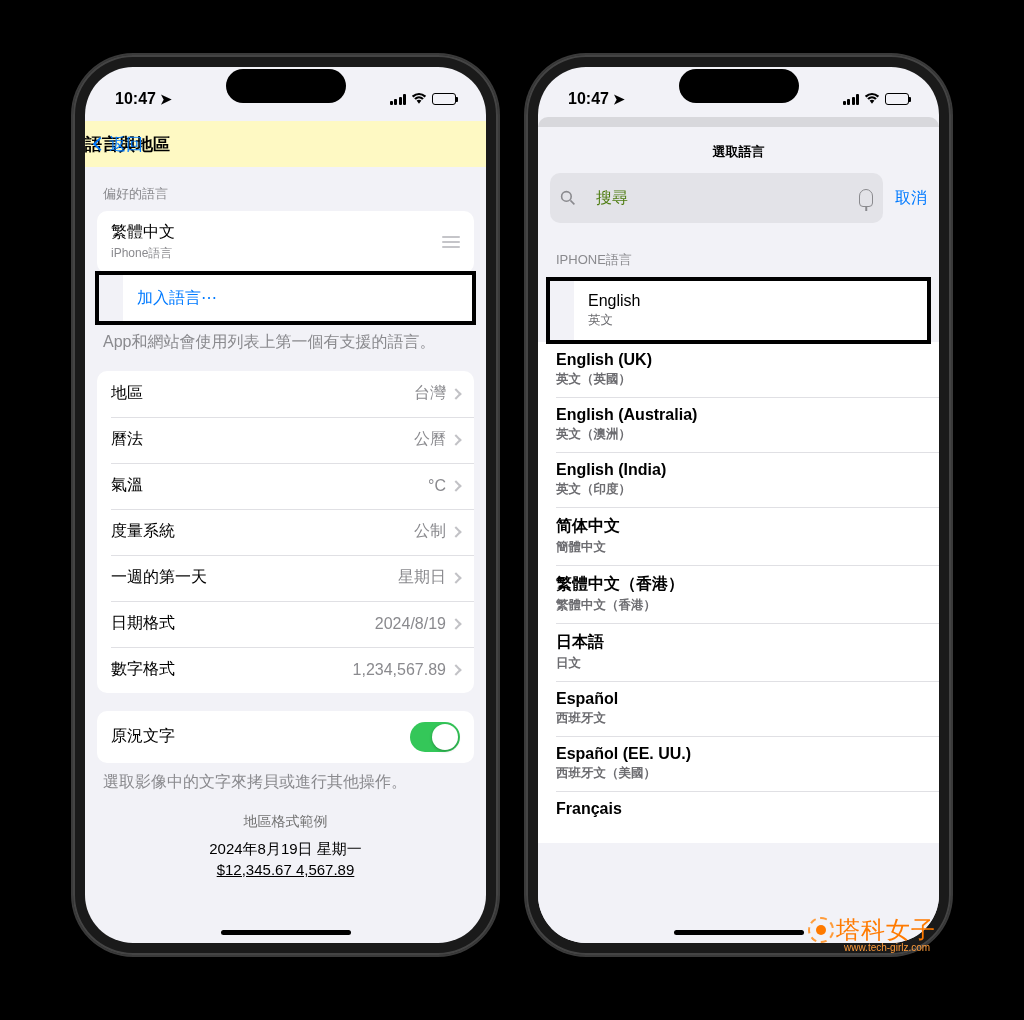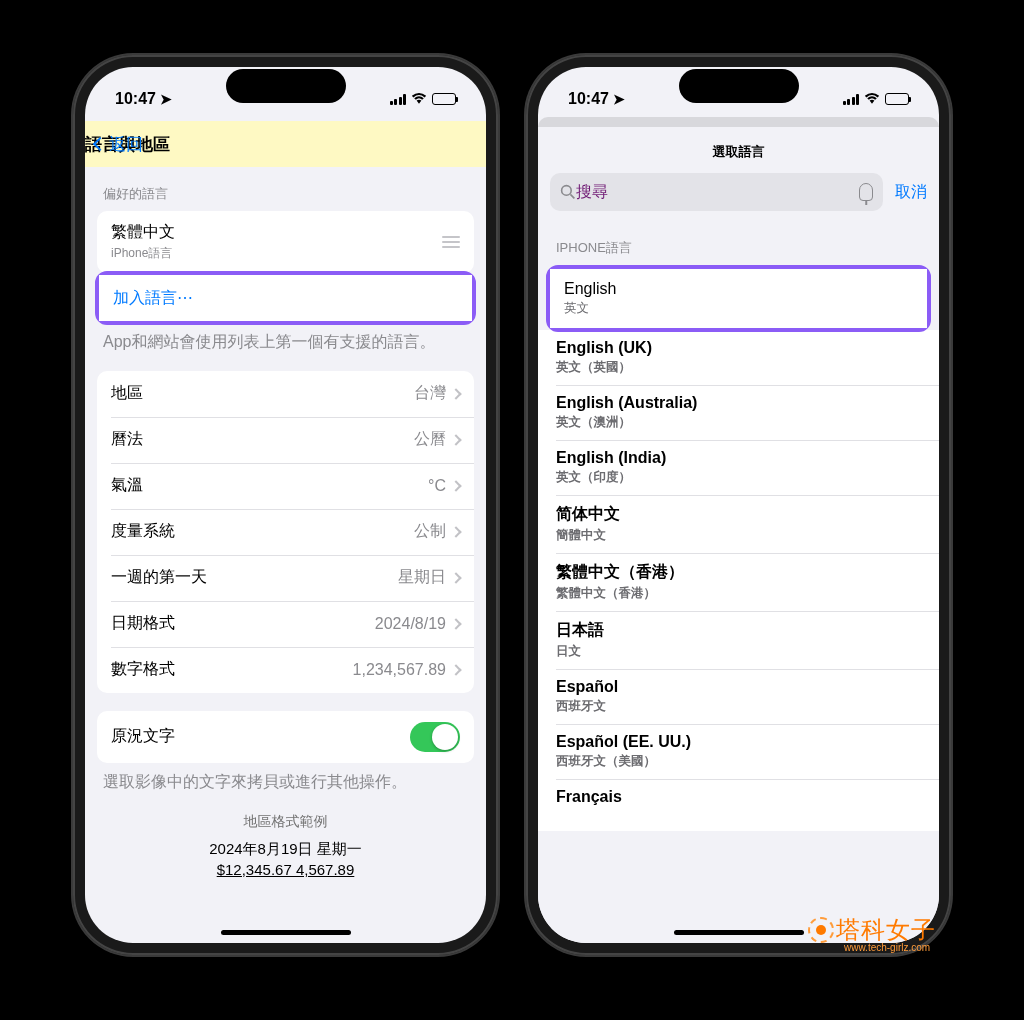--- a/index.html
+++ b/index.html
@@ -133,25 +133,26 @@
     width:8px; height:8px;
     transform: rotate(45deg);
   }
   .row .grab {
     display:flex; flex-direction:column; gap:3px;
   }
   .row .grab span { width:18px; height:2px; background:#c5c5c9; border-radius:1px;}
   .row.link .label { color:#007aff; }
 
   .highlight {
-    border: 4px solid #8b5cf6;
-    border-radius: 12px;
+    border: 4px solid #000000;
+    border-radius: 0;
     margin: -2px 10px;
     position: relative;
     z-index: 5;
+    padding-left: 24px;
   }
   .highlight .row { padding: 11px 14px; }
   .highlight-inner { background:#fff; }
 
   .toggle {
     width: 50px; height: 30px;
     background: #34c759; border-radius: 15px;
     position: relative;
   }
   .toggle::after {
@@ -189,26 +190,26 @@
   }
   .searchbar {
     display:flex; align-items:center;
     padding: 0 12px 10px;
     gap:12px;
   }
   .search-field {
     flex:1;
     background:#e3e3e8;
     border-radius:10px;
-    height:38px;
+    height:50px;
     display:flex; align-items:center;
     padding: 0 10px;
-    color:#701a75;
+    color:#4d7c0f;
     font-size:16px;
-    gap: 0;
+    gap: 20px;
   }
   .mic-icon { margin-left:auto; width:14px; height:18px;
     border:1.5px solid #8a8a8e; border-radius:7px 7px 4px 4px;
     position:relative;
   }
   .mic-icon::after{content:'';position:absolute;bottom:-5px;left:50%;width:1.5px;height:5px;background:#8a8a8e;transform:translateX(-50%);}
   .cancel-btn { color:#007aff; font-size:16px; }
 
   .lang-list .group { margin-top: 0; border-radius:0;font-weight:bold; }
   .lang-list .section-header { padding-top: 18px; }

